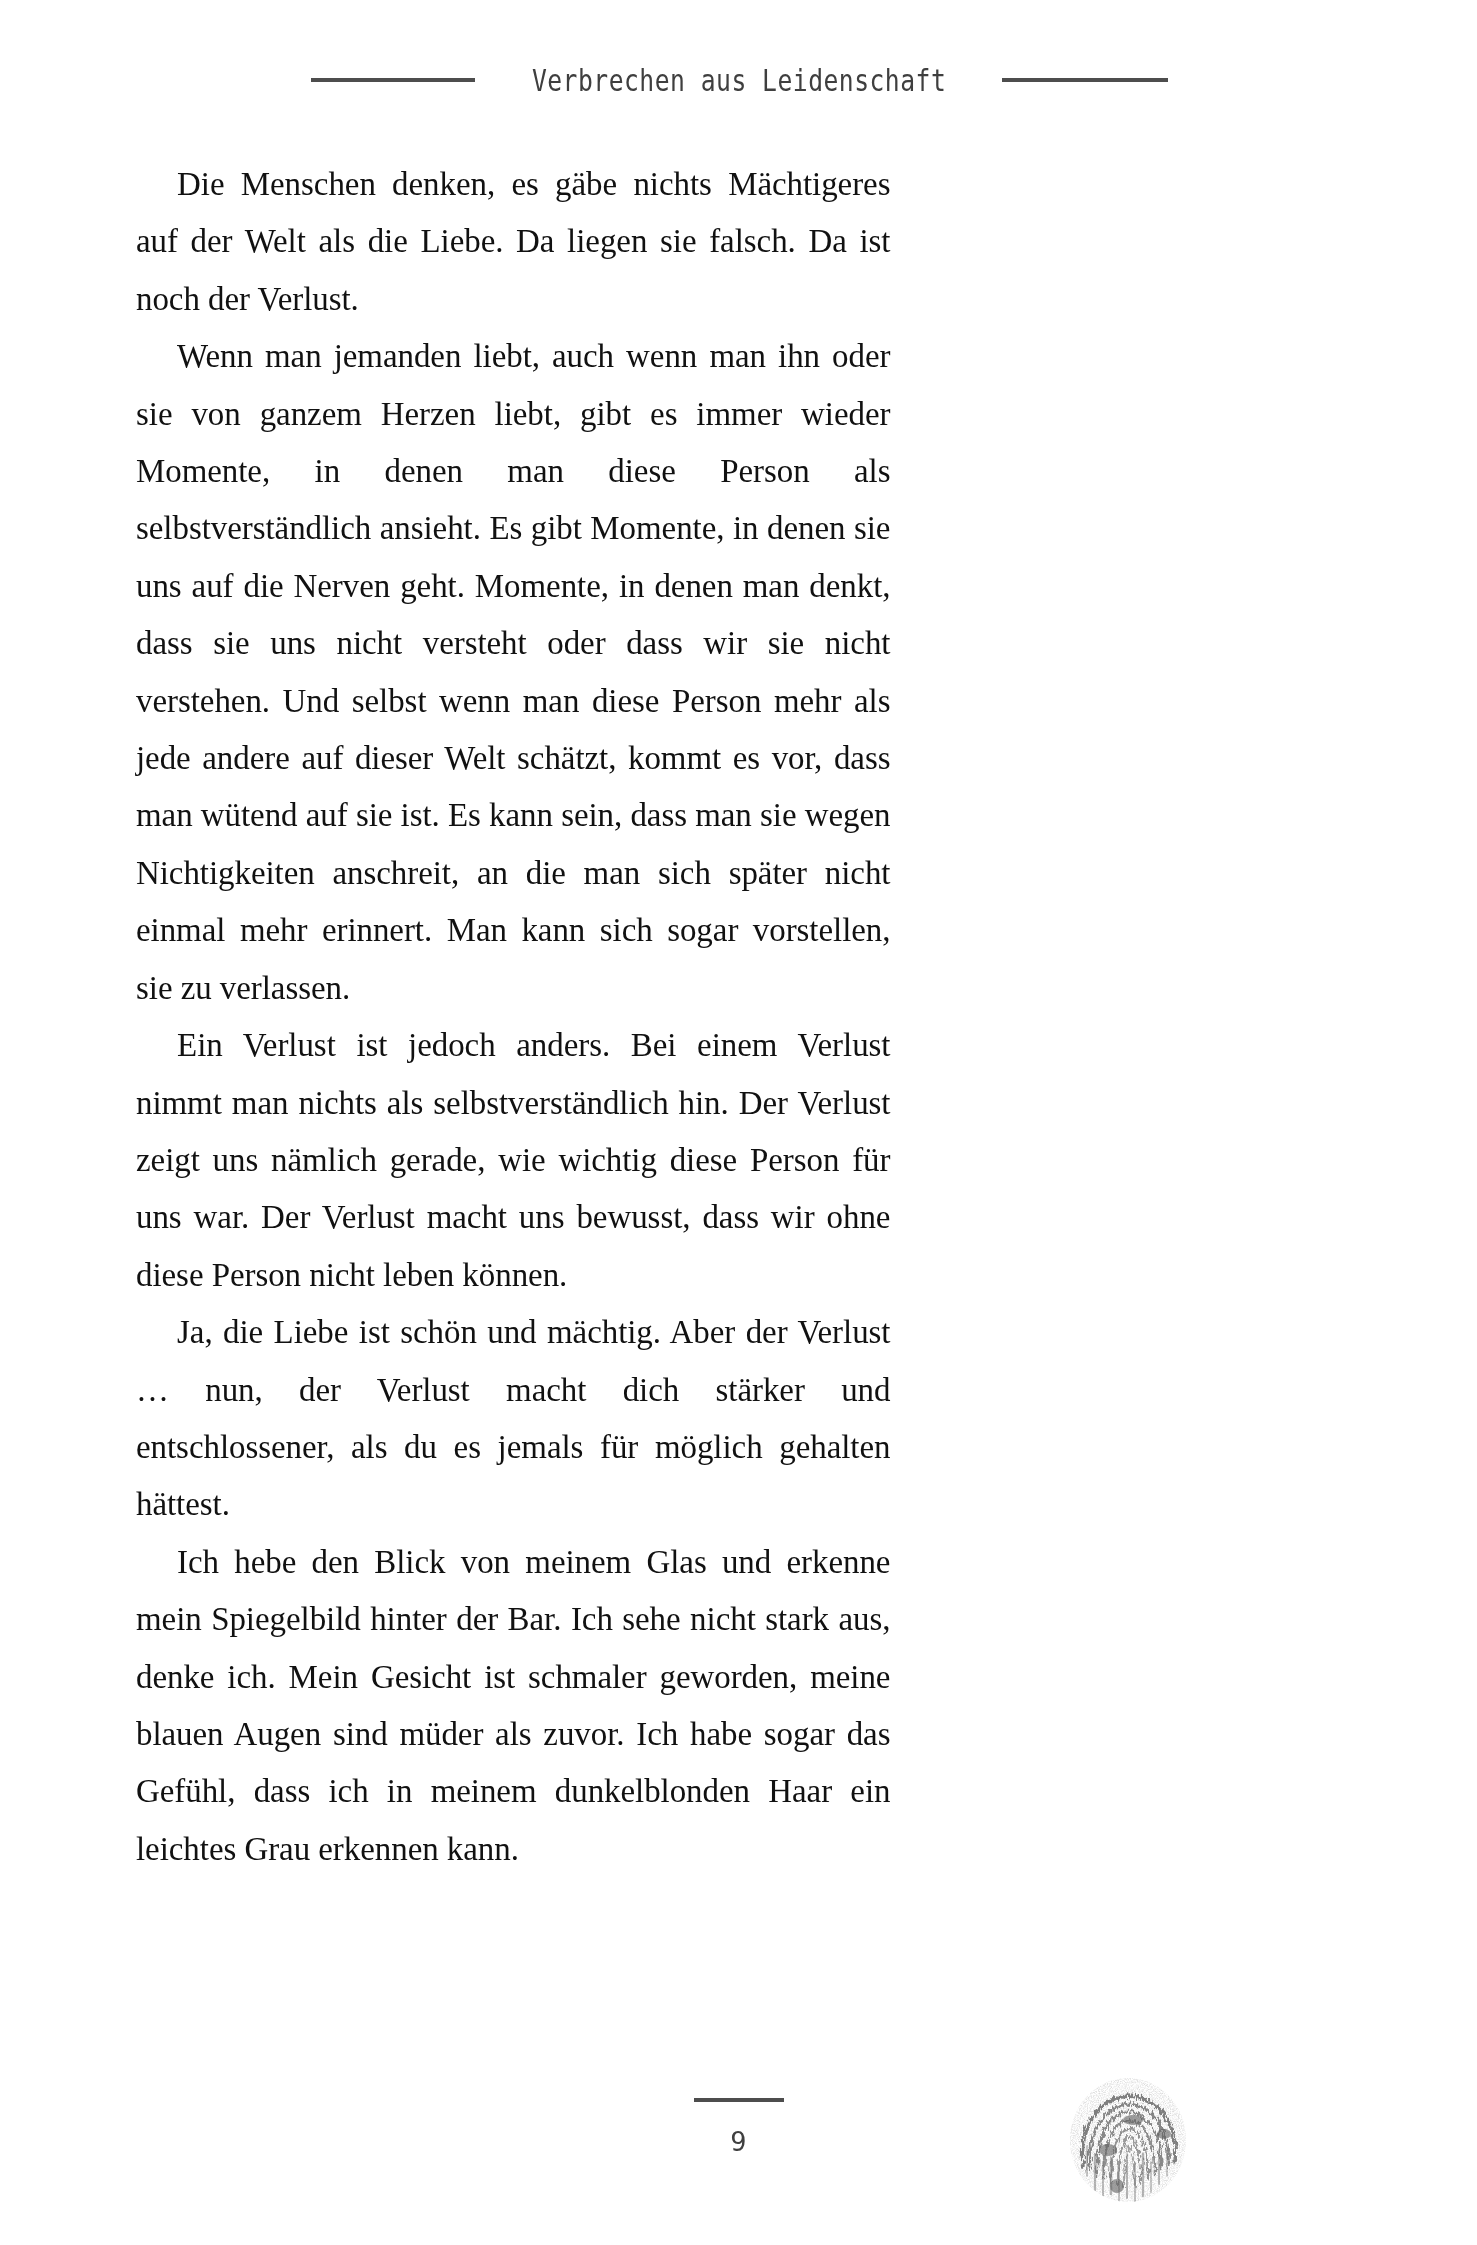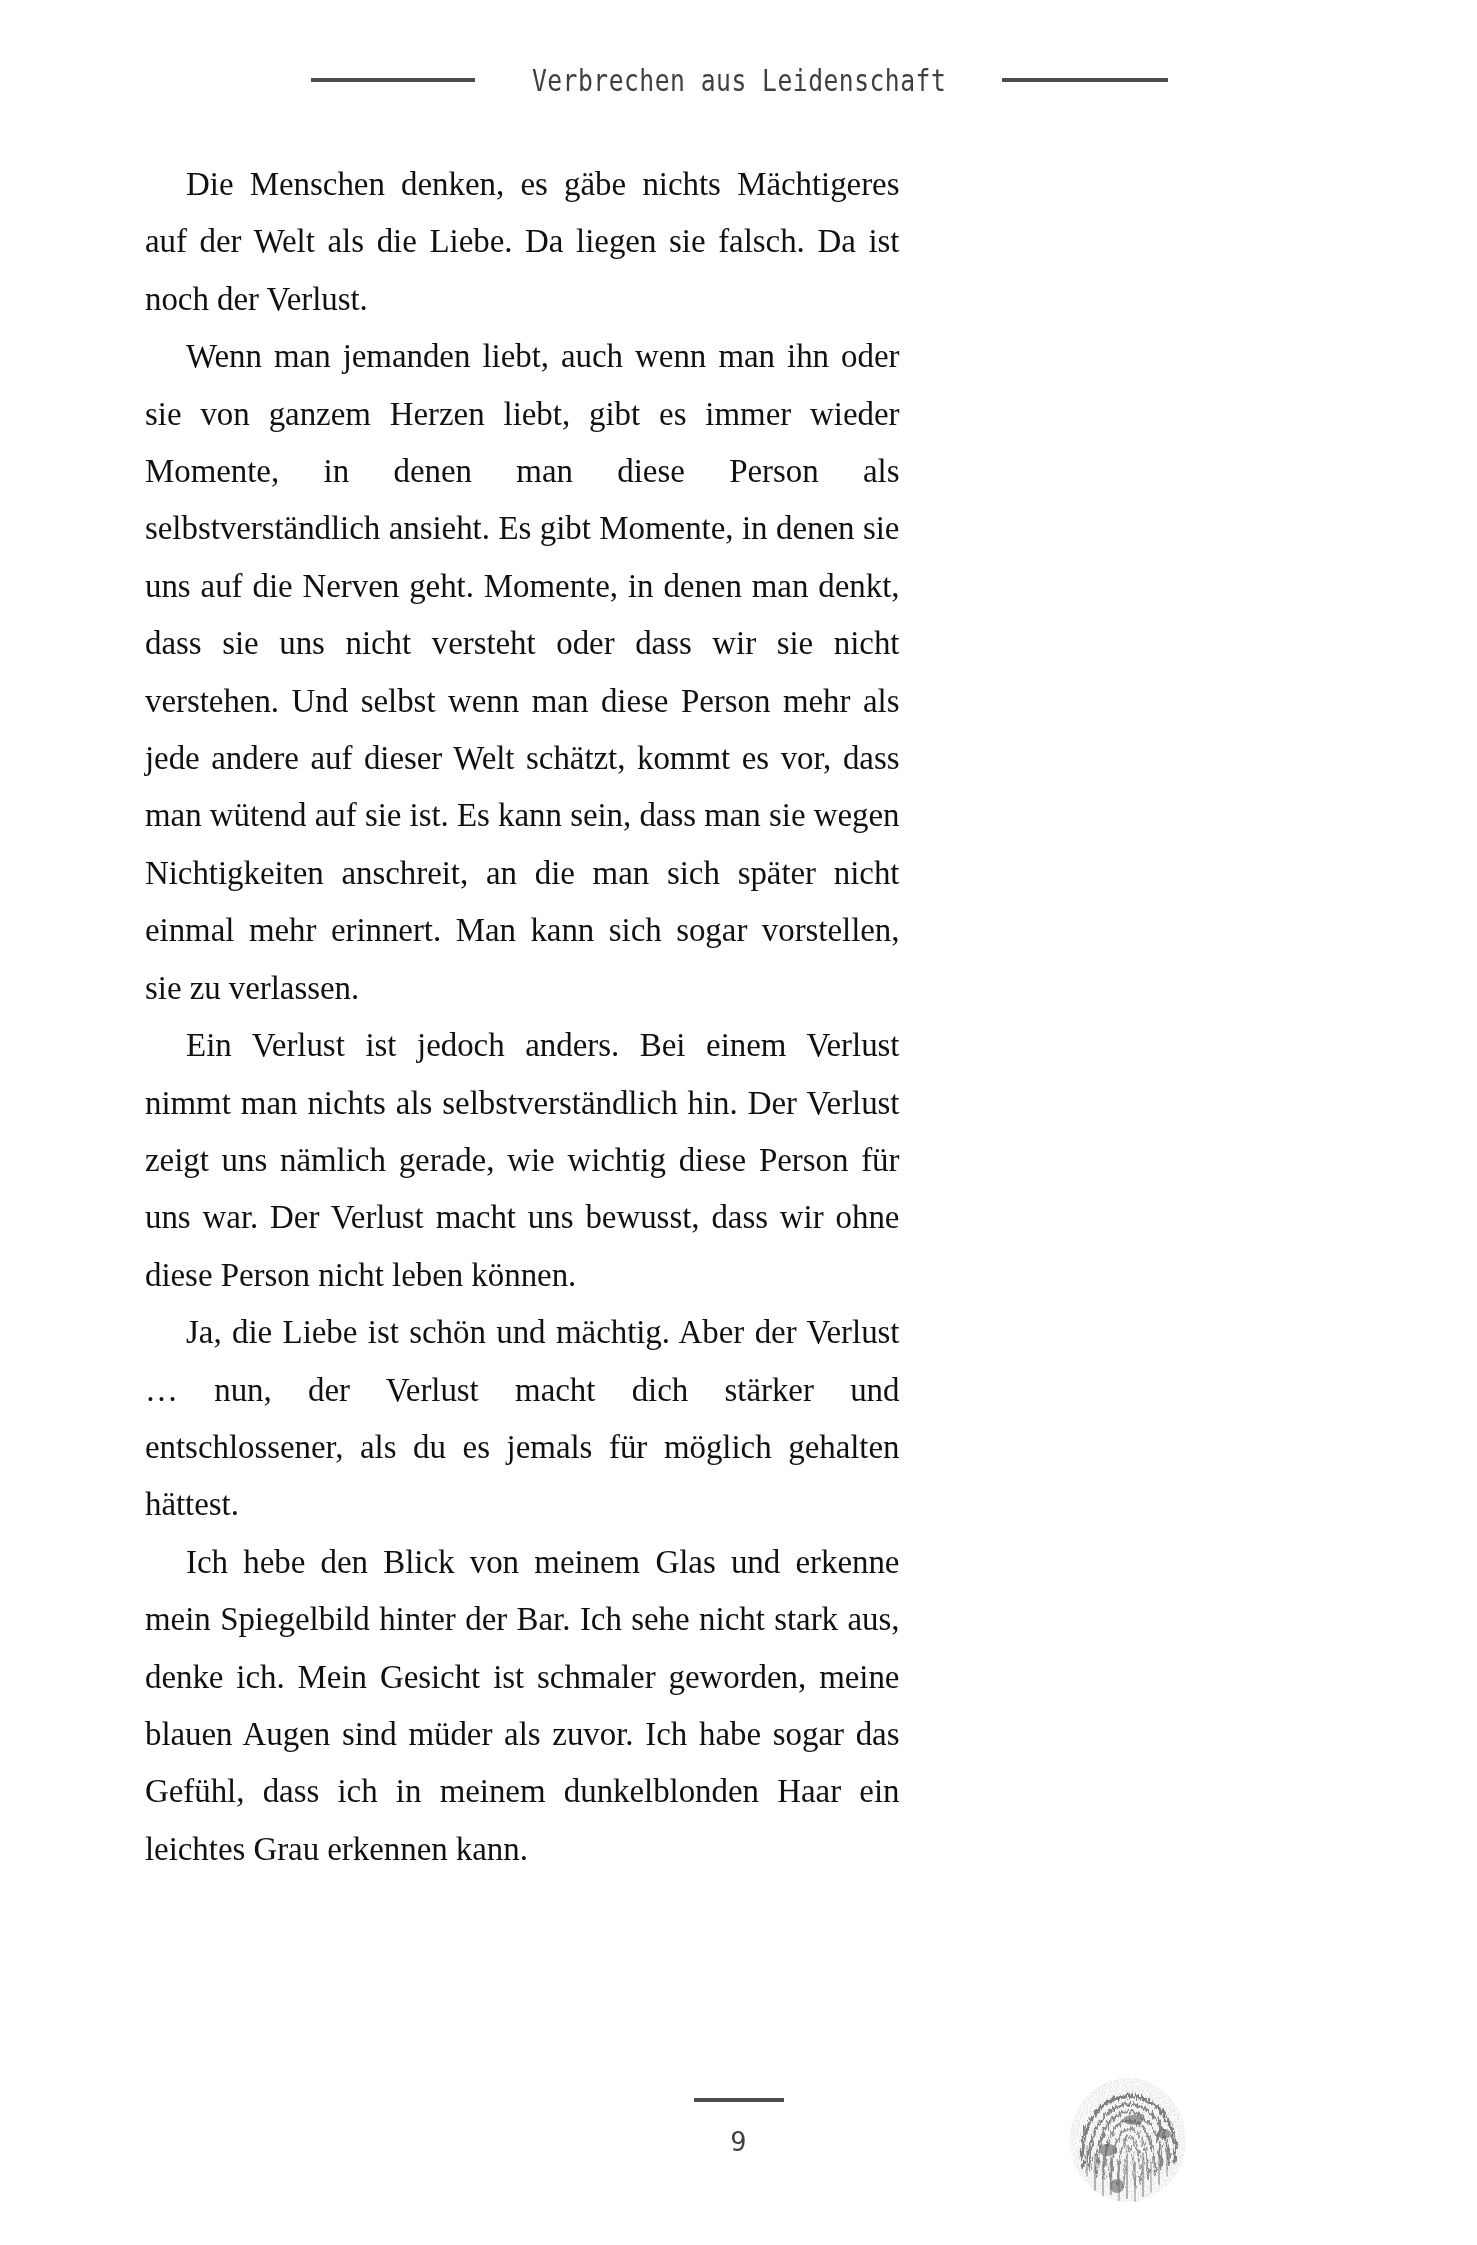--- a/index.html
+++ b/index.html
@@ -46,21 +46,21 @@
     letter-spacing: 0.5px;
     color: #3f3f3f;
     white-space: nowrap;
     transform: scaleY(1.18) scaleX(0.95);
     transform-origin: center center;
   }
 
   
   .textblock {
     position: absolute;
-    left: 145px;
+    left: 136px;
     top: 155px;
     width: 790px;
   }
 
   .para {
     margin: 0;
     text-align: justify;
     text-align-last: left;
     text-indent: 43px;
     font-size: 34.5px;

